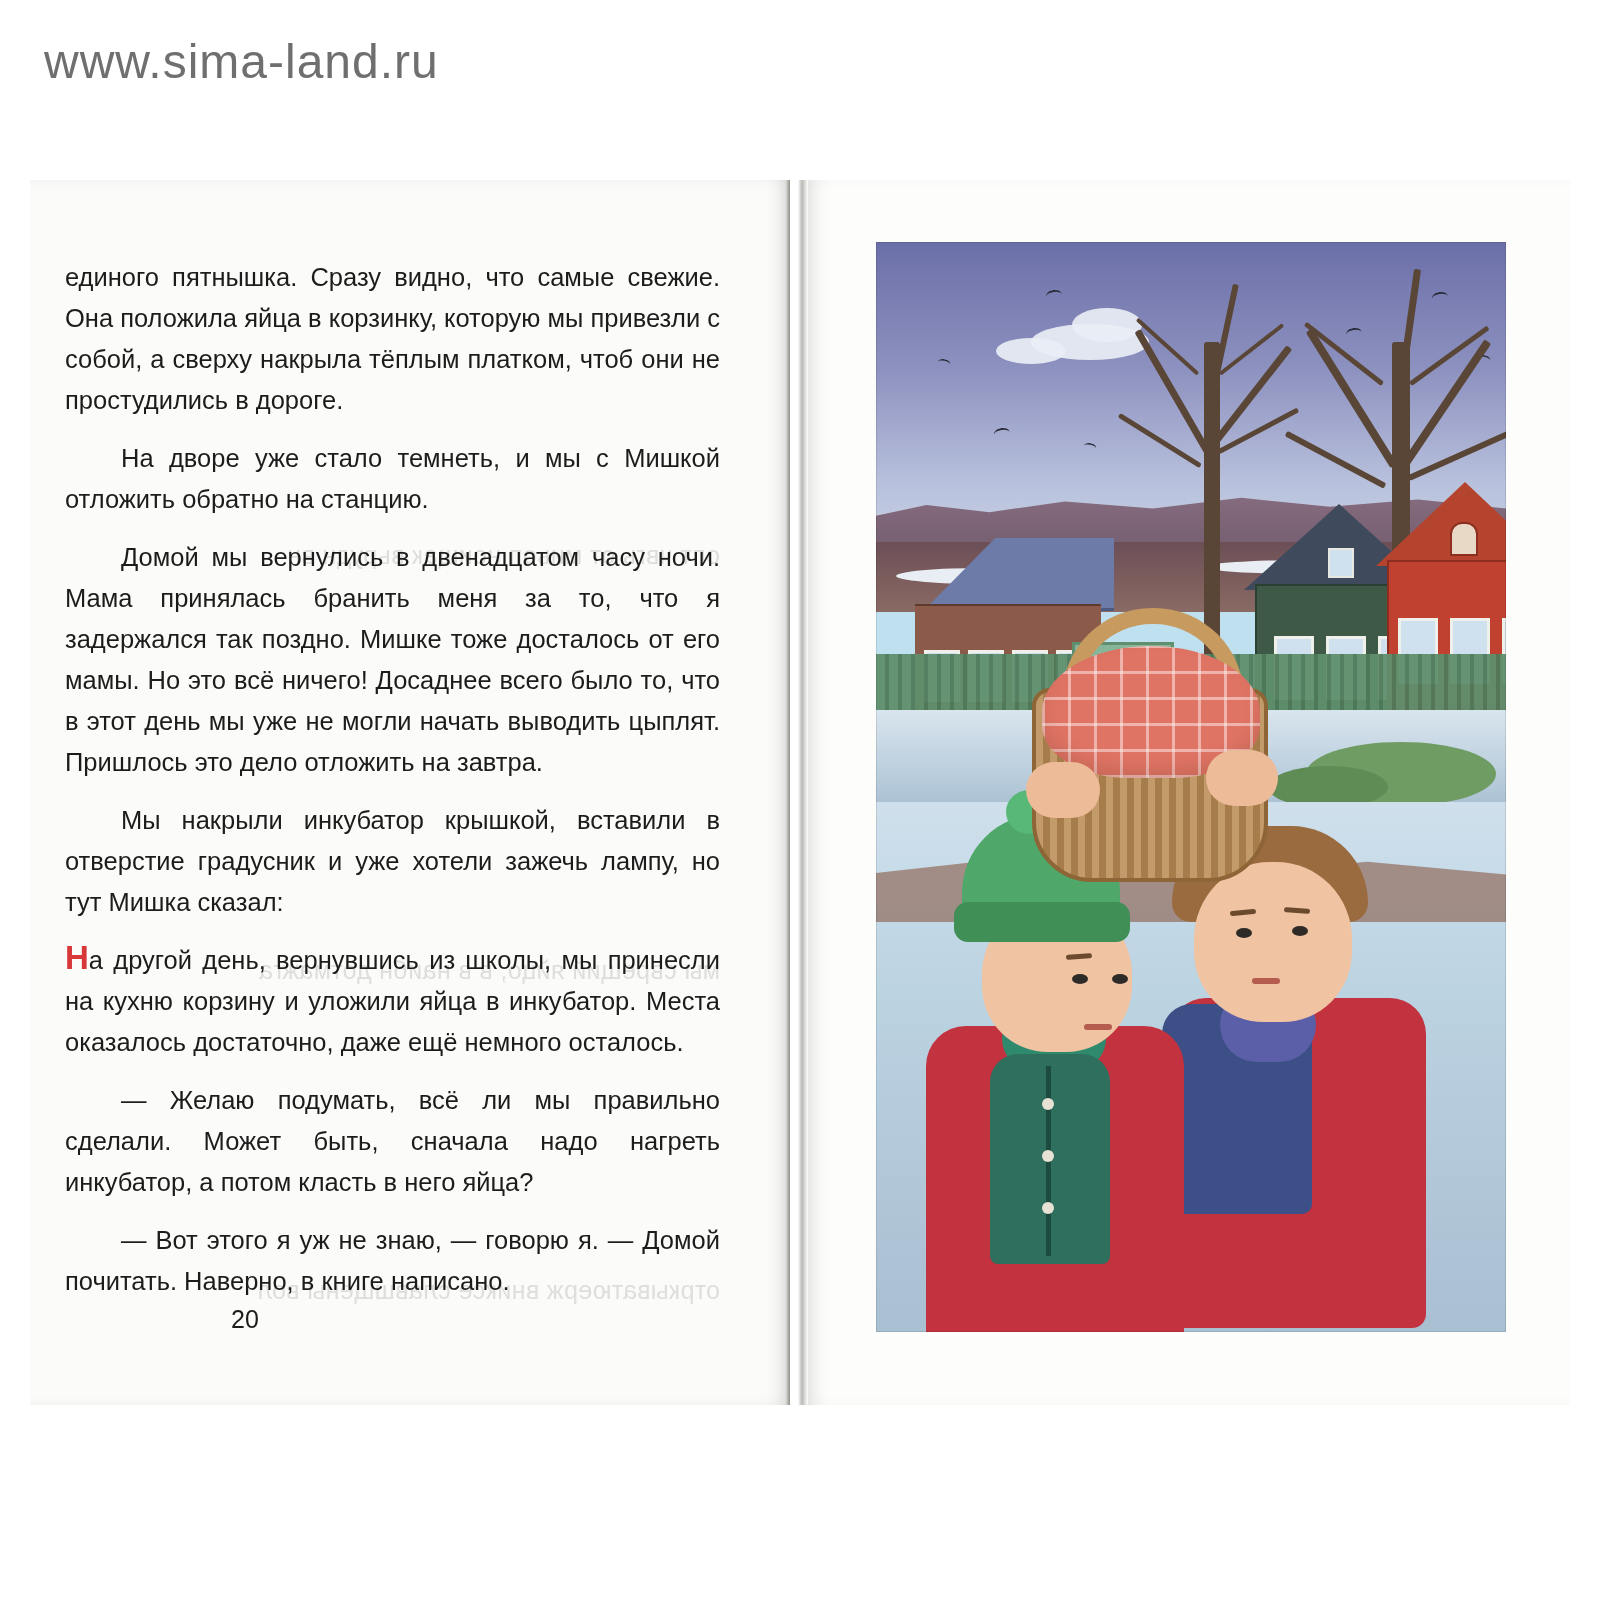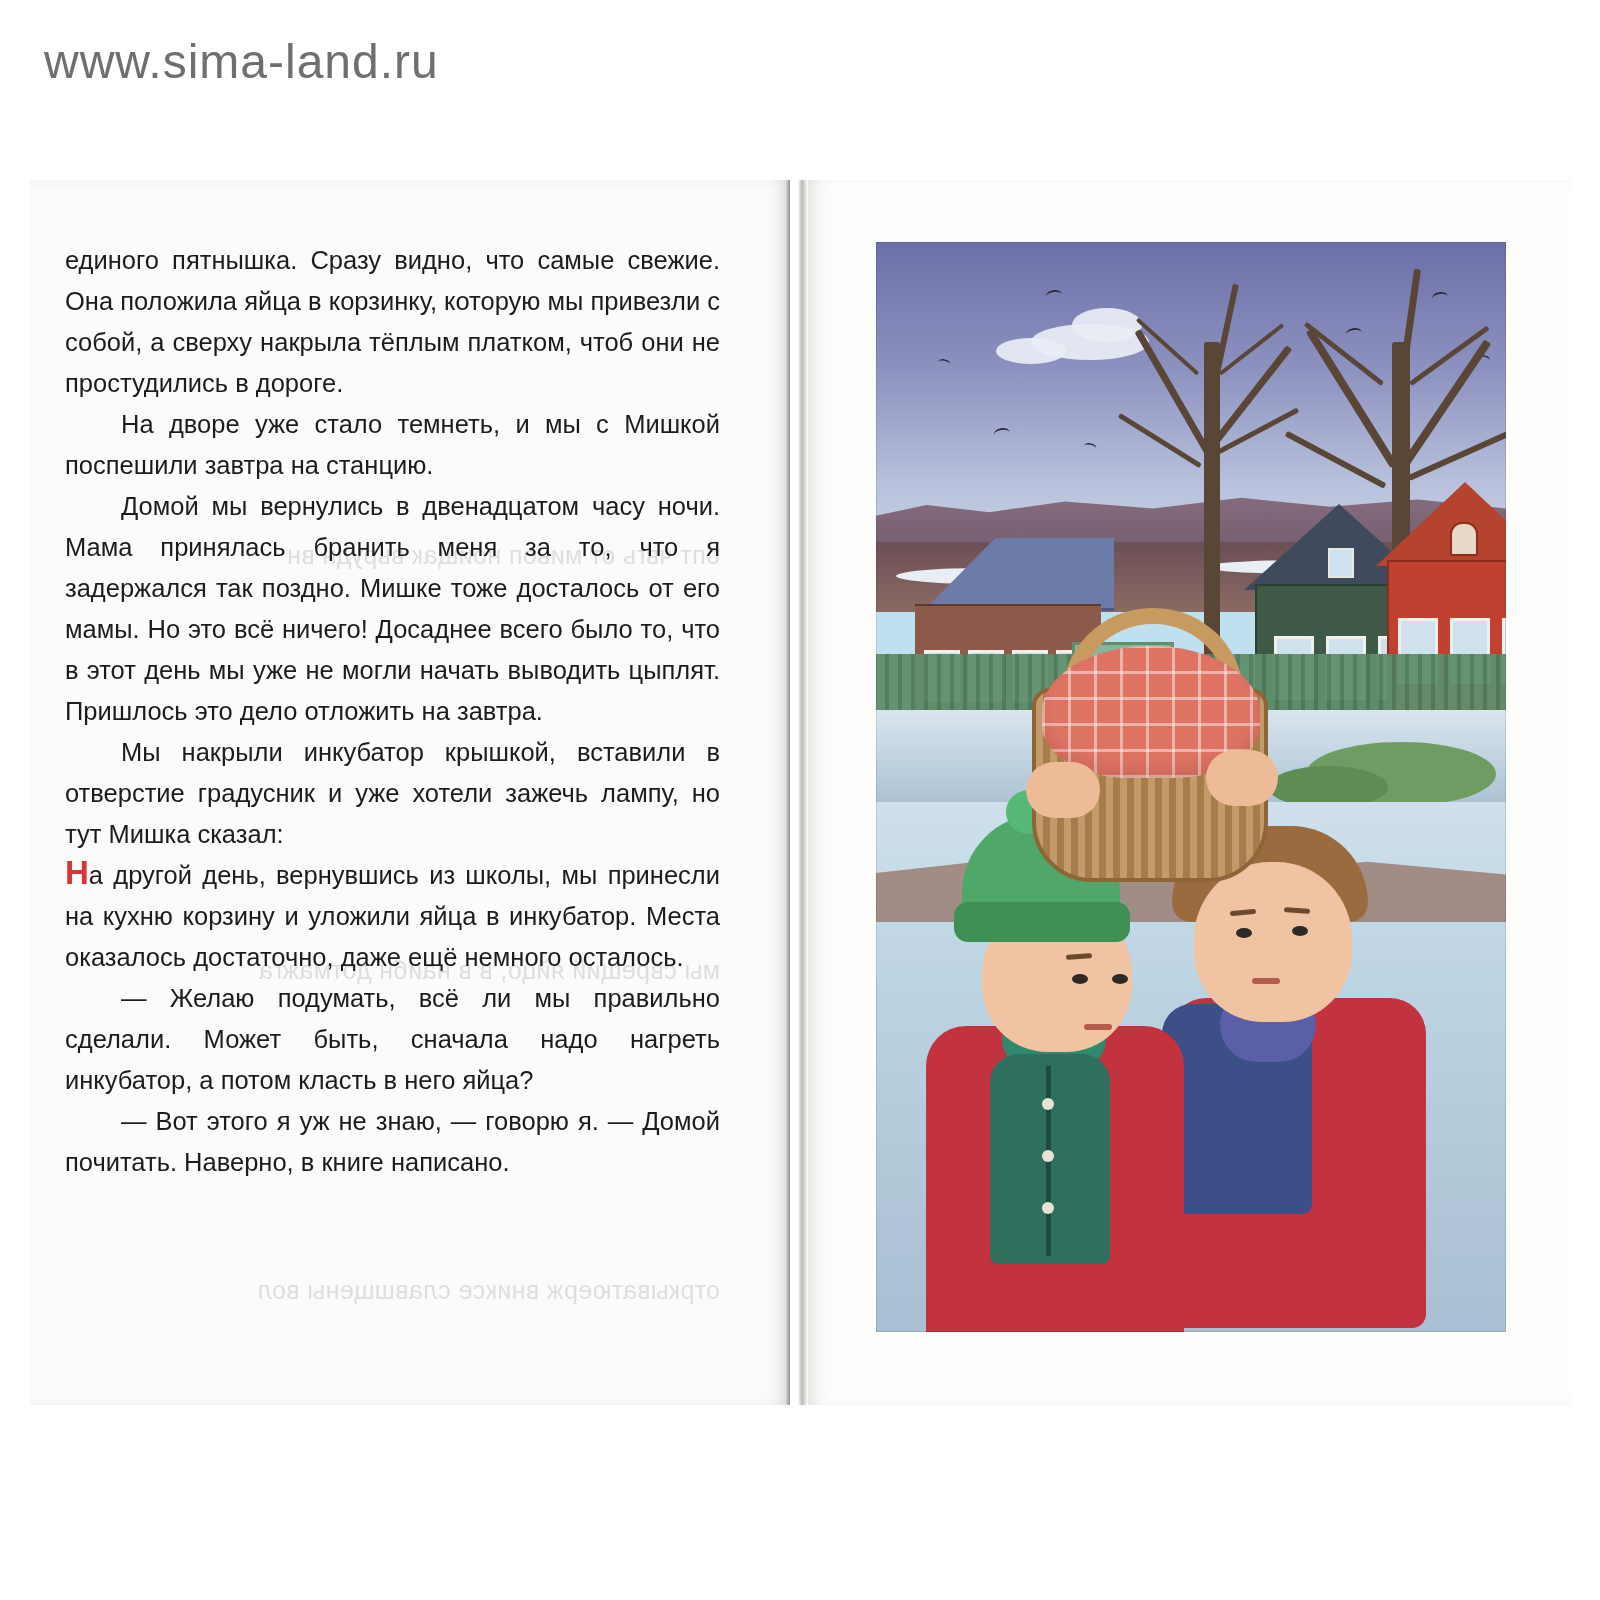--- a/index.html
+++ b/index.html
@@ -69,21 +69,21 @@
     top: 60px;
     width: 655px;
     font-family: "Liberation Sans", sans-serif;
     font-size: 25.5px;
     line-height: 41px;
     color: #1c1c1c;
     text-align: justify;
     text-justify: inter-word;
   }
   .para {
-    margin: 0 0 0 0;
+    margin: 17px 0 0 0;
     text-indent: 56px;
     text-align: justify;
   }
   .para.first { text-indent: 0; }
   .para.dialogue { text-indent: 56px; }
 
   .section-title {
     margin: 22px 0 4px 0;
     text-align: right;
     color: #1f6fc4;
@@ -370,31 +370,32 @@
 <div class="spread">
 
   <div class="page-left">
 
     <div class="ghost g1">опт чвгь от миьоп ноищак вьрудн вн</div>
     <div class="ghost g2">мы сврещий яйцо, в в наибн дотмажга</div>
     <div class="ghost g3">отркыватюерж вниксе славшщены вол</div>
 
     <div class="text-col">
       <p class="para first">единого пятнышка. Сразу видно, что самые свежие. Она положила яйца в корзинку, которую мы привезли с собой, а сверху накрыла тёплым платком, чтоб они не простудились в дороге.</p>
-      <p class="para">На дворе уже стало темнеть, и мы с Мишкой поспешили завтра на станцию.</p>
+      <p class="para">На дворе уже стало темнеть, и мы с Мишкой отложить обратно на станцию.</p>
       <p class="para">Домой мы вернулись в двенадцатом часу ночи. Мама принялась бранить меня за то, что я задержался так поздно. Мишке тоже досталось от его мамы. Но это всё ничего! Досаднее всего было то, что в этот день мы уже не могли начать выводить цыплят. Пришлось это дело отложить на завтра.</p>
 
 
       <p class="para">Мы накрыли инкубатор крышкой, вставили в отверстие градусник и уже хотели зажечь лампу, но тут Мишка сказал:</p>
 
       <p class="para dropcap-para"><span class="dropcap">Н</span><span>а другой день, вернувшись из школы, мы принесли на кухню корзину и уложили яйца в инкубатор. Места оказалось достаточно, даже ещё немного осталось.</span></p>
       <p class="para dialogue">— Желаю подумать, всё ли мы правильно сделали. Может быть, сначала надо нагреть инкубатор, а потом класть в него яйца?</p>
       <p class="para dialogue">— Вот этого я уж не знаю, — говорю я. — Домой почитать. Наверно, в книге написано.</p>
     </div>
 
+    <div class="page-number">20</div>
   </div>
 
   <div class="gutter"></div>
 
   <div class="page-right">
     <div class="illus" title="">
 
       <div class="sky"></div>
 
       <div class="cloud c1"></div>

